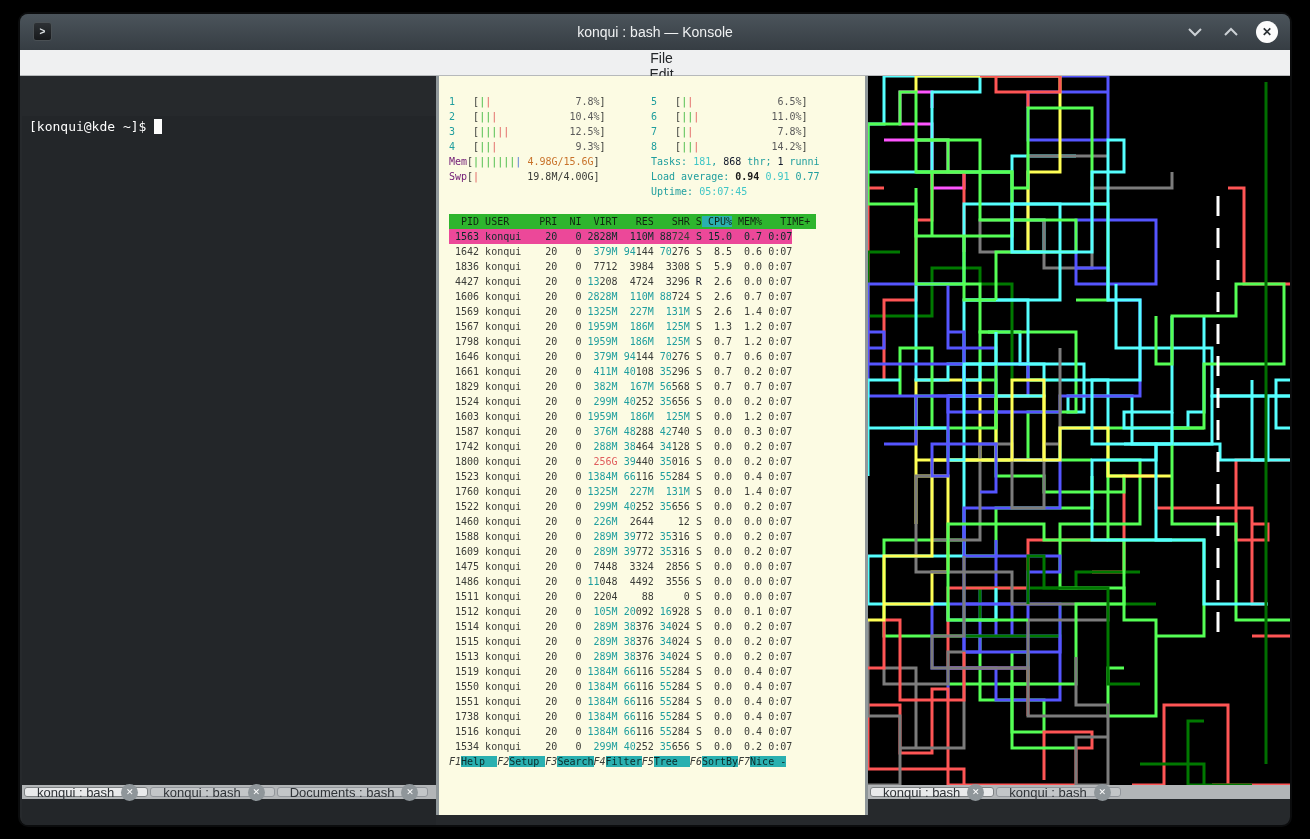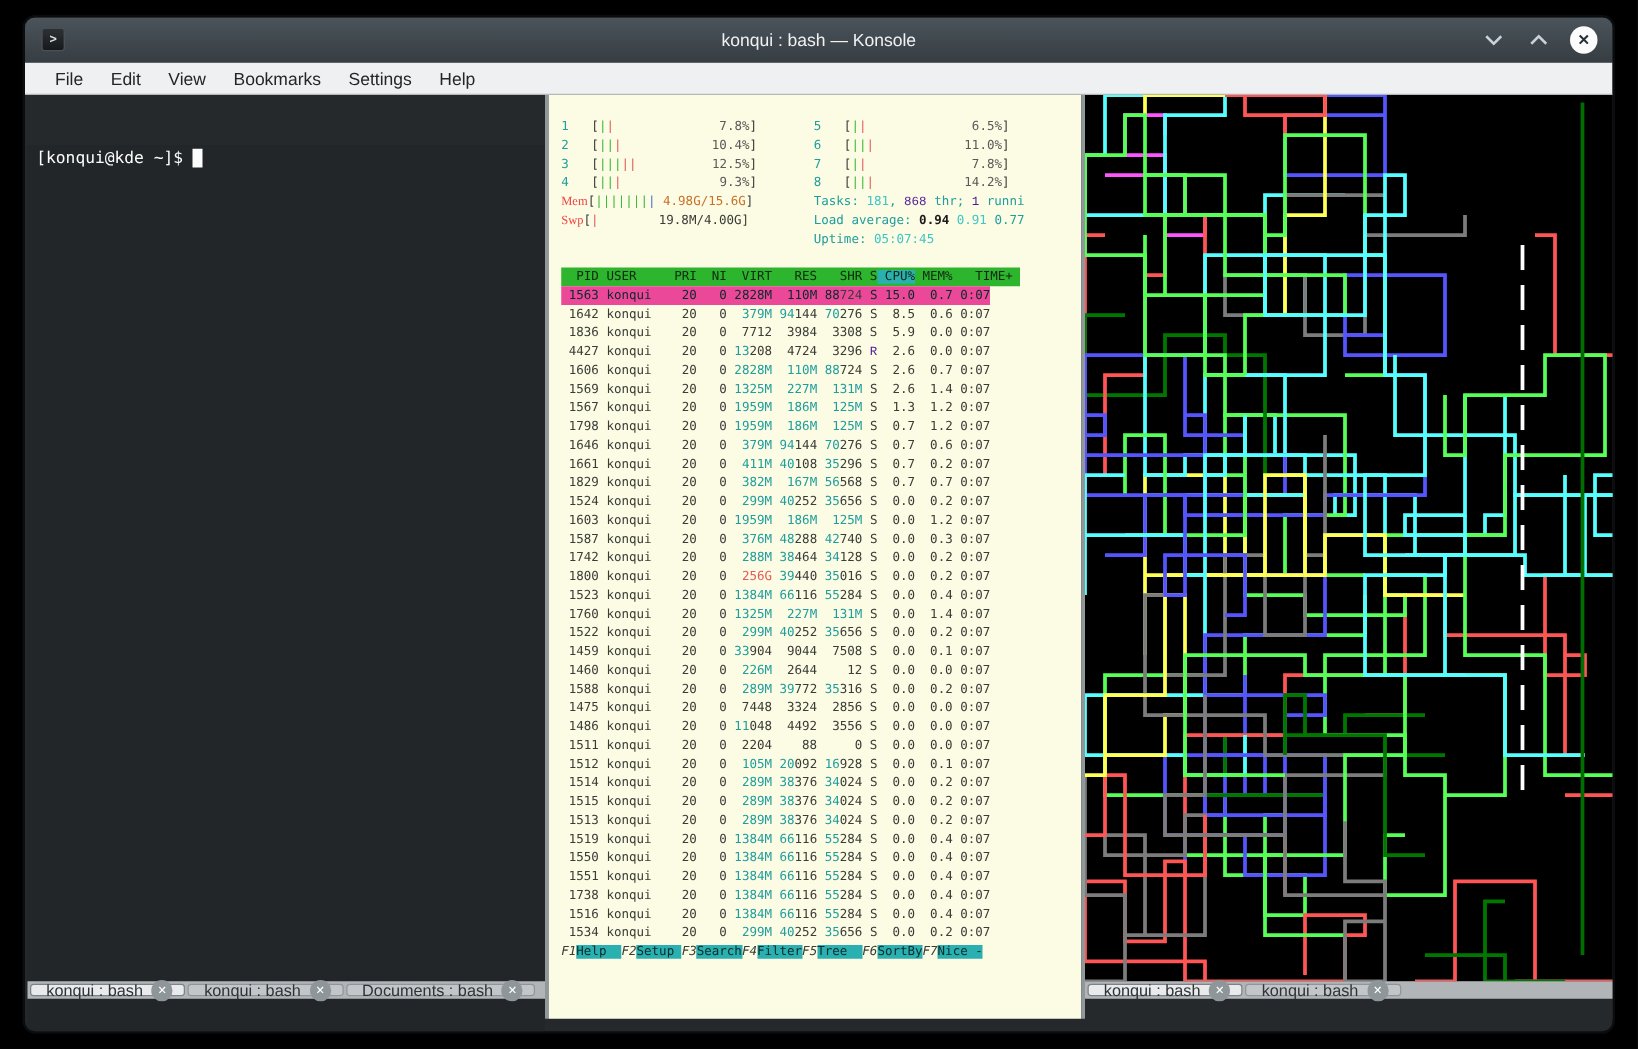--- a/index.html
+++ b/index.html
@@ -12,40 +12,40 @@
   .title-text{color:#eff1f2;font-size:14px;}
   .app-icon{position:absolute;left:13px;top:8px;width:19px;height:19px;border-radius:3px;
     background:linear-gradient(#2d3135,#17191b);border:1px solid #4a5054;color:#dfe3e6;
     font-size:10px;font-weight:bold;display:flex;align-items:center;justify-content:center;box-sizing:border-box;}
   .win-controls{position:absolute;right:12px;top:0;height:36px;display:flex;align-items:center;gap:14px;}
   .win-btn{width:22px;height:22px;display:flex;align-items:center;justify-content:center;cursor:default;}
   .close-btn{width:22px;height:22px;border-radius:50%;background:#fcfcfc;color:#2b3034;
     display:flex;align-items:center;justify-content:center;font-size:12px;font-weight:bold;}
   
   .menubar{height:26px;background:#eff0f1;border-bottom:1px solid #b6b9bb;display:flex;
-    align-items:center;padding-left:13px;box-sizing:border-box;}
+    align-items:center;padding-left:13px;box-sizing:border-box;flex-direction:column;}
   .menu-item{font-size:14px;color:#232629;padding:0 11px;}
   
   .content{position:absolute;left:2px;top:62px;width:1270px;height:739px;background:#26292c;}
   .pane-left{position:absolute;left:0;top:0;width:414px;height:796px;background:#232629;overflow:hidden;margin-top:40px;}
   .prompt-line{position:absolute;left:7px;top:3px;font-family:"DejaVu Sans Mono",monospace;
     font-size:13px;color:#fcfcfc;white-space:pre;}
   .cursor{display:inline-block;width:8px;height:15px;background:#fcfcfc;vertical-align:text-bottom;}
   .splitter{position:absolute;top:0;width:3px;height:739px;background:#90989b;}
   .pane-htop{position:absolute;left:417px;top:0;width:426px;height:739px;background:#fcfbe3;
     overflow:hidden;font-family:"DejaVu Sans Mono",monospace;font-size:10px;line-height:15px;
     color:#3a3c38;box-sizing:border-box;padding:18px 0 0 10px;}
   .pane-pipes{position:absolute;left:846px;top:0;width:424px;height:709px;background:#000;overflow:hidden;}
   
   .hline{height:15px;white-space:pre;width:max-content;}
   .mleft{display:inline-block;width:202px;}
-  .lab{color:#1f9e9e;}  .olv{color:#ef4444;font-family:Liberation Serif, serif;}  .brk{color:#3a3c38;}
+  .lab{color:#1f9e9e;}  .olv{color:#701a75;}  .brk{color:#3a3c38;}
   .bar-g{color:#3cb83c;} .bar-r{color:#e05c5c;} .bar-b{color:#4a6fd4;}
   .pc{color:#5a5a5a;} .org{color:#c8722a;} .drk{color:#3a3c38;}
-  .cb{color:#3fc6c6;} .g2{color:#4c1d95;font-family:Liberation Mono, monospace;} .bold{color:#1a1a1a;font-weight:bold;}
+  .cb{color:#3fc6c6;} .g2{color:#0f172a;} .bold{color:#1a1a1a;font-weight:bold;}
   .c{color:#1f9e9e;}
   .hdr{background:#2eb52e;color:#102810;}
   .selcol{background:#2ab0b0;}
   .sel{background:#ec4899;}
   .sel span{color:#0b2a2a !important;}
   .fbar{position:relative;height:15px;white-space:pre;margin-top:0px;}
   .fkey{color:#3a3c38;font-style:italic;} .fbtn{background:#2ab0b0;color:#0b2a2a;}
   
   .tabbar{position:absolute;top:709px;height:14px;background:#b2b5b7;display:flex;
     align-items:stretch;padding:2px 0 2px 2px;box-sizing:border-box;}
@@ -118,23 +118,23 @@
         <div class="hline"><span> 1661 konqui    20   0</span>  <span class="c">411M</span> <span class="c">40</span>108 <span class="c">35</span>296 <span class="drk">S</span><span>  0.7  0.2</span><span> 0:07</span></div>
         <div class="hline"><span> 1829 konqui    20   0</span>  <span class="c">382M</span>  <span class="c">167M</span> <span class="c">56</span>568 <span class="drk">S</span><span>  0.7  0.7</span><span> 0:07</span></div>
         <div class="hline"><span> 1524 konqui    20   0</span>  <span class="c">299M</span> <span class="c">40</span>252 <span class="c">35</span>656 <span class="drk">S</span><span>  0.0  0.2</span><span> 0:07</span></div>
         <div class="hline"><span> 1603 konqui    20   0</span> <span class="c">1959M</span>  <span class="c">186M</span>  <span class="c">125M</span> <span class="drk">S</span><span>  0.0  1.2</span><span> 0:07</span></div>
         <div class="hline"><span> 1587 konqui    20   0</span>  <span class="c">376M</span> <span class="c">48</span>288 <span class="c">42</span>740 <span class="drk">S</span><span>  0.0  0.3</span><span> 0:07</span></div>
         <div class="hline"><span> 1742 konqui    20   0</span>  <span class="c">288M</span> <span class="c">38</span>464 <span class="c">34</span>128 <span class="drk">S</span><span>  0.0  0.2</span><span> 0:07</span></div>
         <div class="hline"><span> 1800 konqui    20   0</span>  <span class="bar-r">256G</span> <span class="c">39</span>440 <span class="c">35</span>016 <span class="drk">S</span><span>  0.0  0.2</span><span> 0:07</span></div>
         <div class="hline"><span> 1523 konqui    20   0</span> <span class="c">1384M</span> <span class="c">66</span>116 <span class="c">55</span>284 <span class="drk">S</span><span>  0.0  0.4</span><span> 0:07</span></div>
         <div class="hline"><span> 1760 konqui    20   0</span> <span class="c">1325M</span>  <span class="c">227M</span>  <span class="c">131M</span> <span class="drk">S</span><span>  0.0  1.4</span><span> 0:07</span></div>
         <div class="hline"><span> 1522 konqui    20   0</span>  <span class="c">299M</span> <span class="c">40</span>252 <span class="c">35</span>656 <span class="drk">S</span><span>  0.0  0.2</span><span> 0:07</span></div>
-        <div class="hline"><span> 1459 konqui    20   0</span> <span class="c">33</span>904  9044  7508 <span class="drk">S</span><span>  0.0  0.1</span><span> 0:07</span></div>
         <div class="hline"><span> 1460 konqui    20   0</span>  <span class="c">226M</span>  2644    12 <span class="drk">S</span><span>  0.0  0.0</span><span> 0:07</span></div>
         <div class="hline"><span> 1588 konqui    20   0</span>  <span class="c">289M</span> <span class="c">39</span>772 <span class="c">35</span>316 <span class="drk">S</span><span>  0.0  0.2</span><span> 0:07</span></div>
+        <div class="hline"><span> 1609 konqui    20   0</span>  <span class="c">289M</span> <span class="c">39</span>772 <span class="c">35</span>316 <span class="drk">S</span><span>  0.0  0.2</span><span> 0:07</span></div>
         <div class="hline"><span> 1475 konqui    20   0</span>  7448  3324  2856 <span class="drk">S</span><span>  0.0  0.0</span><span> 0:07</span></div>
         <div class="hline"><span> 1486 konqui    20   0</span> <span class="c">11</span>048  4492  3556 <span class="drk">S</span><span>  0.0  0.0</span><span> 0:07</span></div>
         <div class="hline"><span> 1511 konqui    20   0</span>  2204    88     0 <span class="drk">S</span><span>  0.0  0.0</span><span> 0:07</span></div>
         <div class="hline"><span> 1512 konqui    20   0</span>  <span class="c">105M</span> <span class="c">20</span>092 <span class="c">16</span>928 <span class="drk">S</span><span>  0.0  0.1</span><span> 0:07</span></div>
         <div class="hline"><span> 1514 konqui    20   0</span>  <span class="c">289M</span> <span class="c">38</span>376 <span class="c">34</span>024 <span class="drk">S</span><span>  0.0  0.2</span><span> 0:07</span></div>
         <div class="hline"><span> 1515 konqui    20   0</span>  <span class="c">289M</span> <span class="c">38</span>376 <span class="c">34</span>024 <span class="drk">S</span><span>  0.0  0.2</span><span> 0:07</span></div>
         <div class="hline"><span> 1513 konqui    20   0</span>  <span class="c">289M</span> <span class="c">38</span>376 <span class="c">34</span>024 <span class="drk">S</span><span>  0.0  0.2</span><span> 0:07</span></div>
         <div class="hline"><span> 1519 konqui    20   0</span> <span class="c">1384M</span> <span class="c">66</span>116 <span class="c">55</span>284 <span class="drk">S</span><span>  0.0  0.4</span><span> 0:07</span></div>
         <div class="hline"><span> 1550 konqui    20   0</span> <span class="c">1384M</span> <span class="c">66</span>116 <span class="c">55</span>284 <span class="drk">S</span><span>  0.0  0.4</span><span> 0:07</span></div>
         <div class="hline"><span> 1551 konqui    20   0</span> <span class="c">1384M</span> <span class="c">66</span>116 <span class="c">55</span>284 <span class="drk">S</span><span>  0.0  0.4</span><span> 0:07</span></div>

